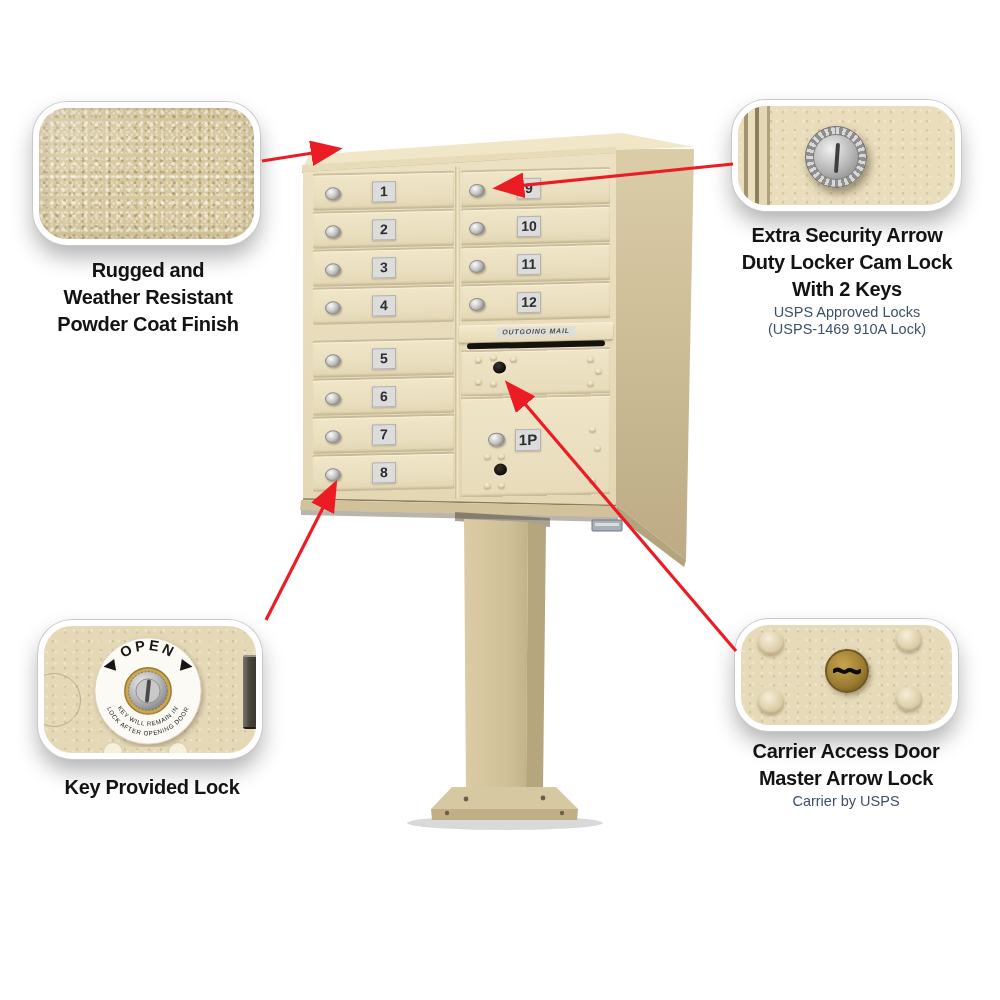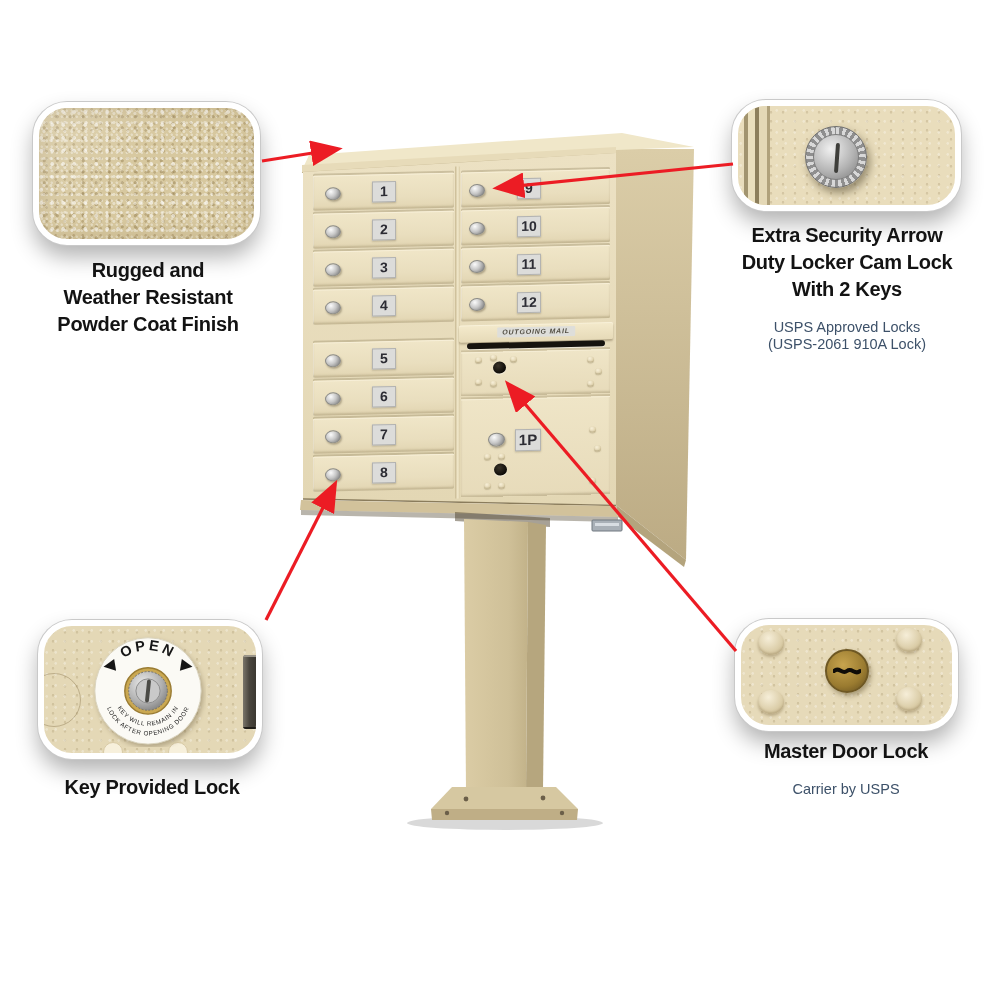--- a/index.html
+++ b/index.html
@@ -100,21 +100,21 @@
         background:radial-gradient(circle at 40% 30%,#f6eed8,#dbcda8 60%,#c3b28a);
         box-shadow:0 2px 3px rgba(120,100,60,.40),inset 0 -2px 2px rgba(120,100,60,.25);}
   .arrow-lock{position:absolute;left:84px;top:24px;width:44px;height:44px;border-radius:50%;
         background:radial-gradient(circle at 40% 35%,#c7a44e,#9a7b30 60%,#5f4a1d);
         border:2px solid #6e5824;box-shadow:2px 3px 5px rgba(90,75,40,.45);}
   .arrow-lock svg{position:absolute;left:6px;top:13px;}
 
   
   .caption{position:absolute;width:262px;text-align:center;z-index:3;}
   .cap-title{font-size:20px;line-height:27px;font-weight:700;color:#131313;letter-spacing:-.3px;}
-  .cap-sub{font-size:14.5px;line-height:16.5px;color:#3d5169;margin-top:16px;}
+  .cap-sub{font-size:14.5px;line-height:16.5px;color:#3d5169;margin-top:1px;}
 
   
   .arrows{position:absolute;left:0;top:0;z-index:4;pointer-events:none;}
 </style>
 </head>
 <body>
 
 <div class="scene">
 
   <svg class="cab-svg" width="1000" height="1000" viewBox="0 0 1000 1000">
@@ -269,21 +269,21 @@
       <div class="cam-lock-inner">
         <div class="cam-slot"></div>
       </div>
     </div>
   </div>
   <div class="caption" style="left:716px;top:222px">
     <div class="cap-title">Extra Security Arrow</div>
     <div class="cap-title">Duty Locker Cam Lock</div>
     <div class="cap-title">With 2 Keys</div>
     <div class="cap-sub">USPS Approved Locks</div>
-    <div class="cap-sub" style="margin-top:0">(USPS-2061 910A Lock)</div>
+    <div class="cap-sub" style="margin-top:0">(USPS-1469 910A Lock)</div>
   </div>
 
   <div class="callout co-parcel">
     <div class="speck"></div>
     <div class="emboss-circle"></div>
     <div class="latch"></div>
     <span class="rivet-hint" style="left:59px"></span>
     <span class="rivet-hint" style="left:124px"></span>
     <svg width="116" height="116" style="position:absolute;left:46px;top:5px" viewBox="0 0 120 120">
       <defs>
@@ -324,21 +324,22 @@
     <span class="rivet" style="left:155px;top:3px"></span>
     <span class="rivet" style="left:17px;top:65px"></span>
     <span class="rivet" style="left:155px;top:62px"></span>
     <div class="arrow-lock">
       <svg width="28" height="14" viewBox="0 0 28 14">
         <path d="M 1,7 C 6,2 9,11 14,7 C 19,3 22,12 27,7" fill="none" stroke="#0e0c08" stroke-width="4" stroke-linecap="round"></path>
       </svg>
     </div>
   </div>
   <div class="caption" style="left:715px;top:738px">
-    <div class="cap-title">Master Door Lock</div>
+    <div class="cap-title">Carrier Access Door</div>
+    <div class="cap-title">Master Arrow Lock</div>
     <div class="cap-sub">Carrier by USPS</div>
   </div>
 
   <svg class="arrows" width="1000" height="1000" viewBox="0 0 1000 1000">
     <defs>
       <marker id="ah" markerWidth="10" markerHeight="8" refX="8.5" refY="4" orient="auto">
         <path d="M0,0 L10,4 L0,8 Z" fill="#ec1c24"></path>
       </marker>
     </defs>
     <line x1="262" y1="161" x2="338" y2="149" stroke="#ec1c24" stroke-width="3.2" marker-end="url(#ah)"></line>

